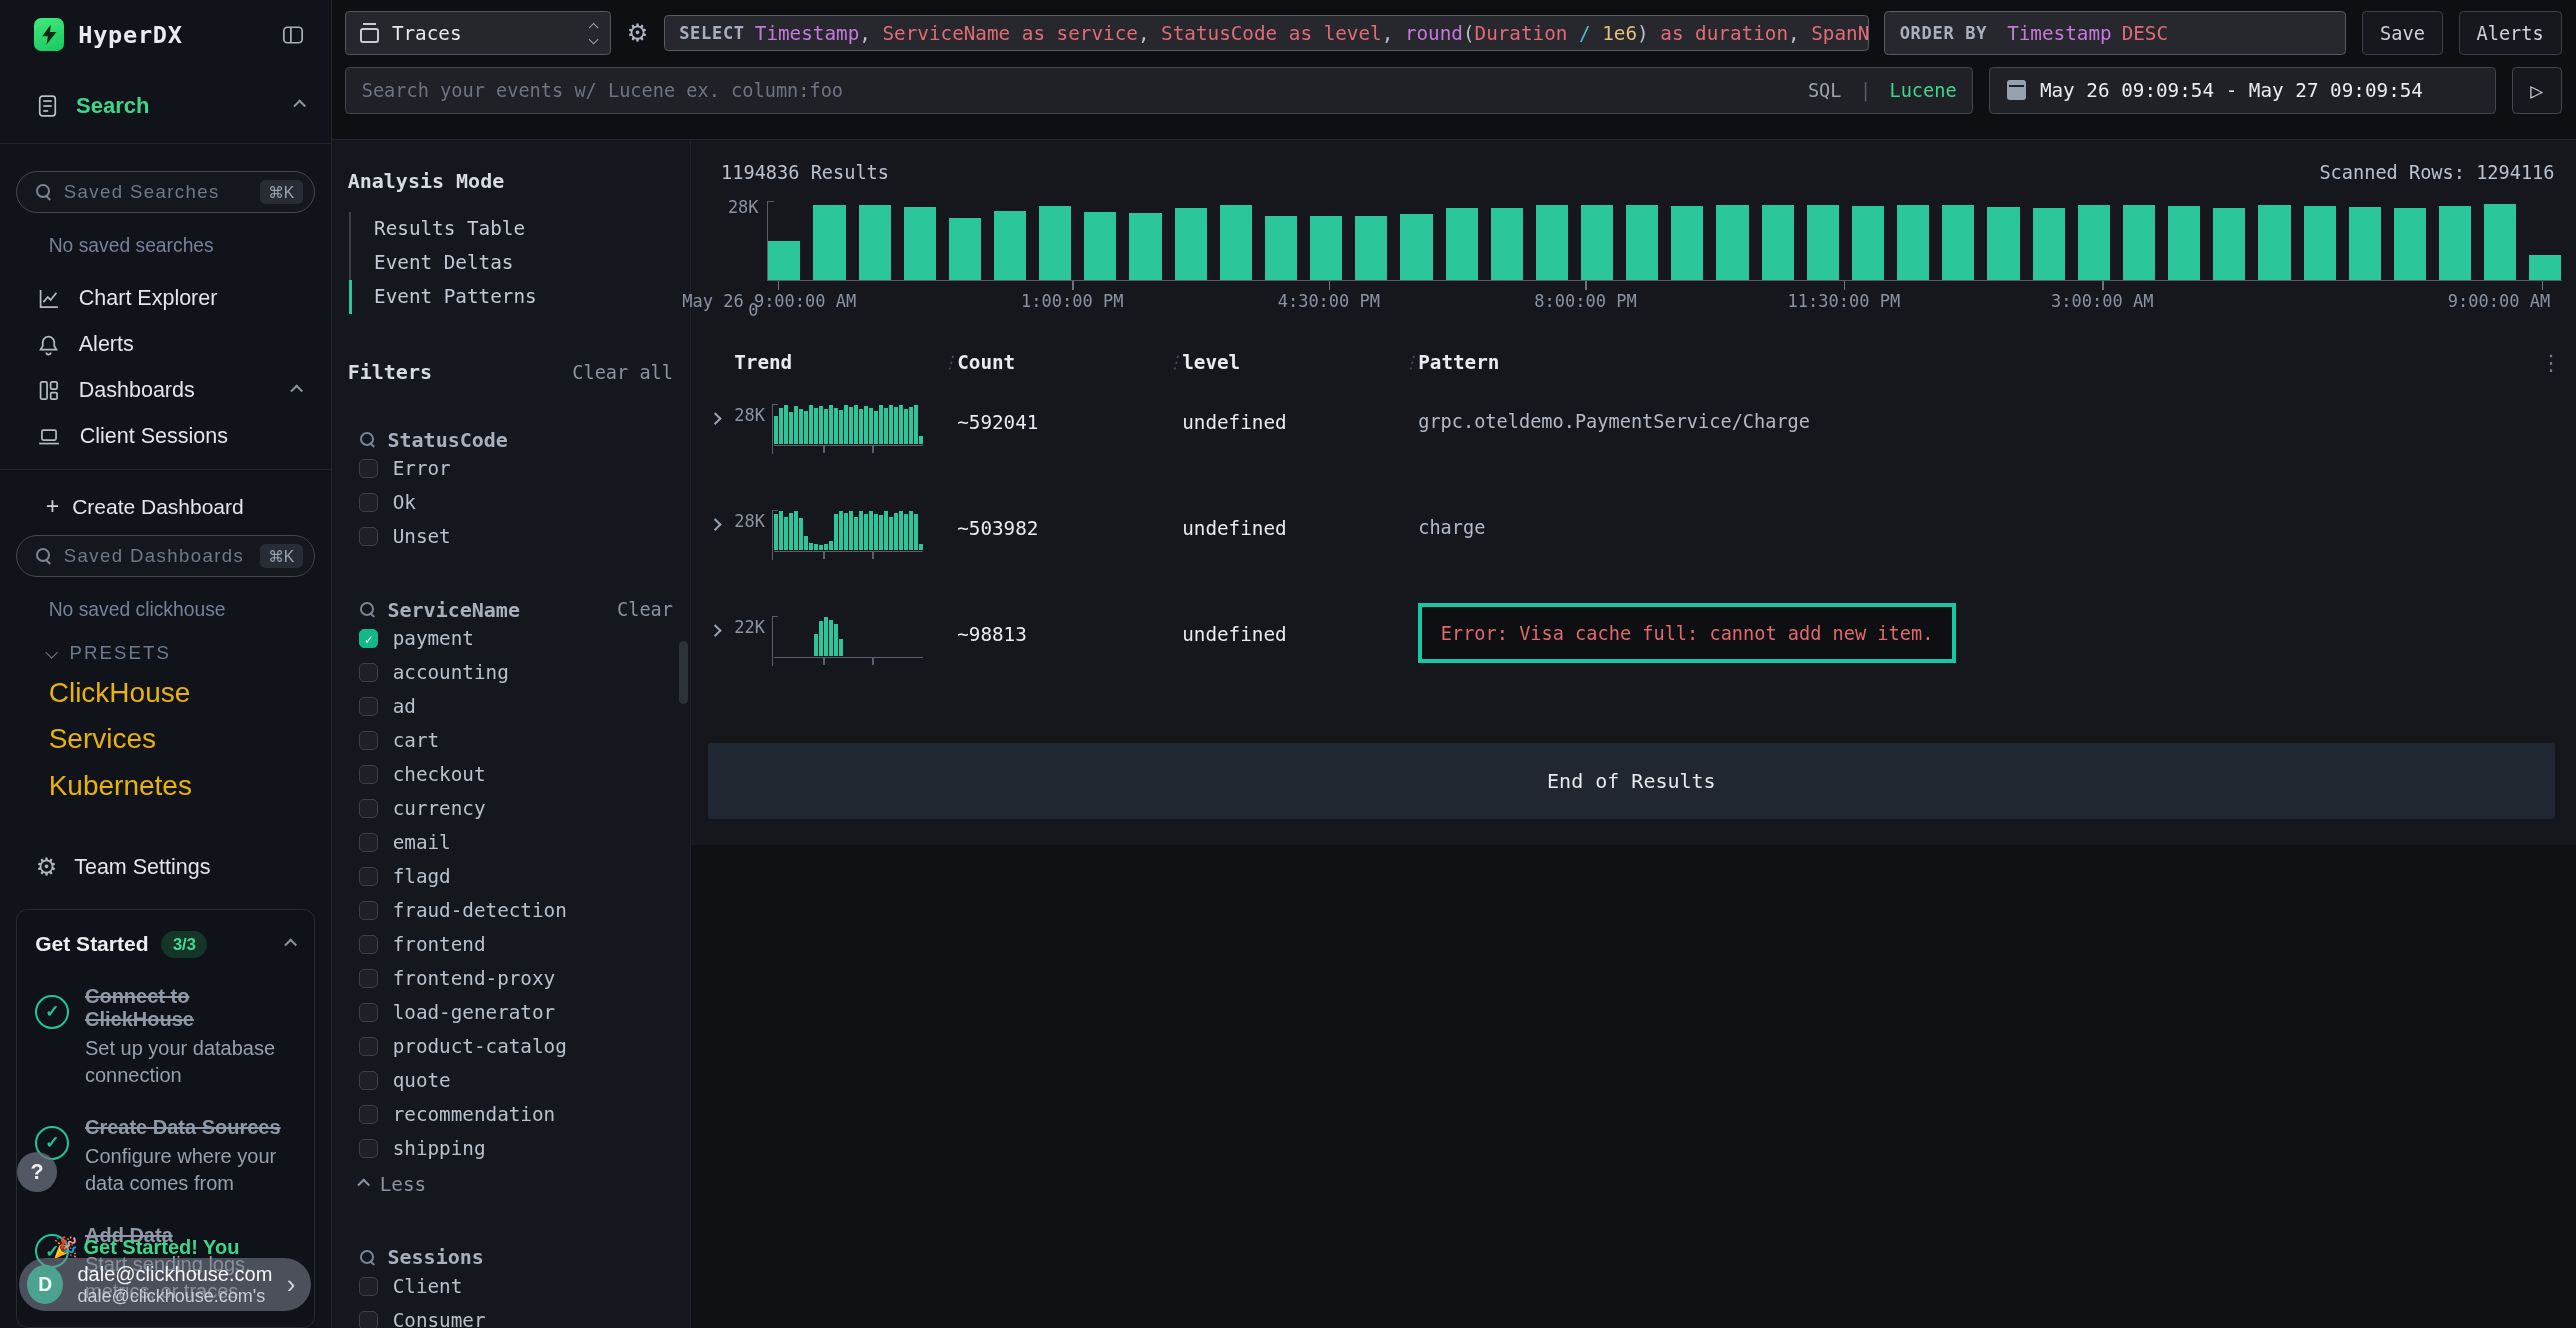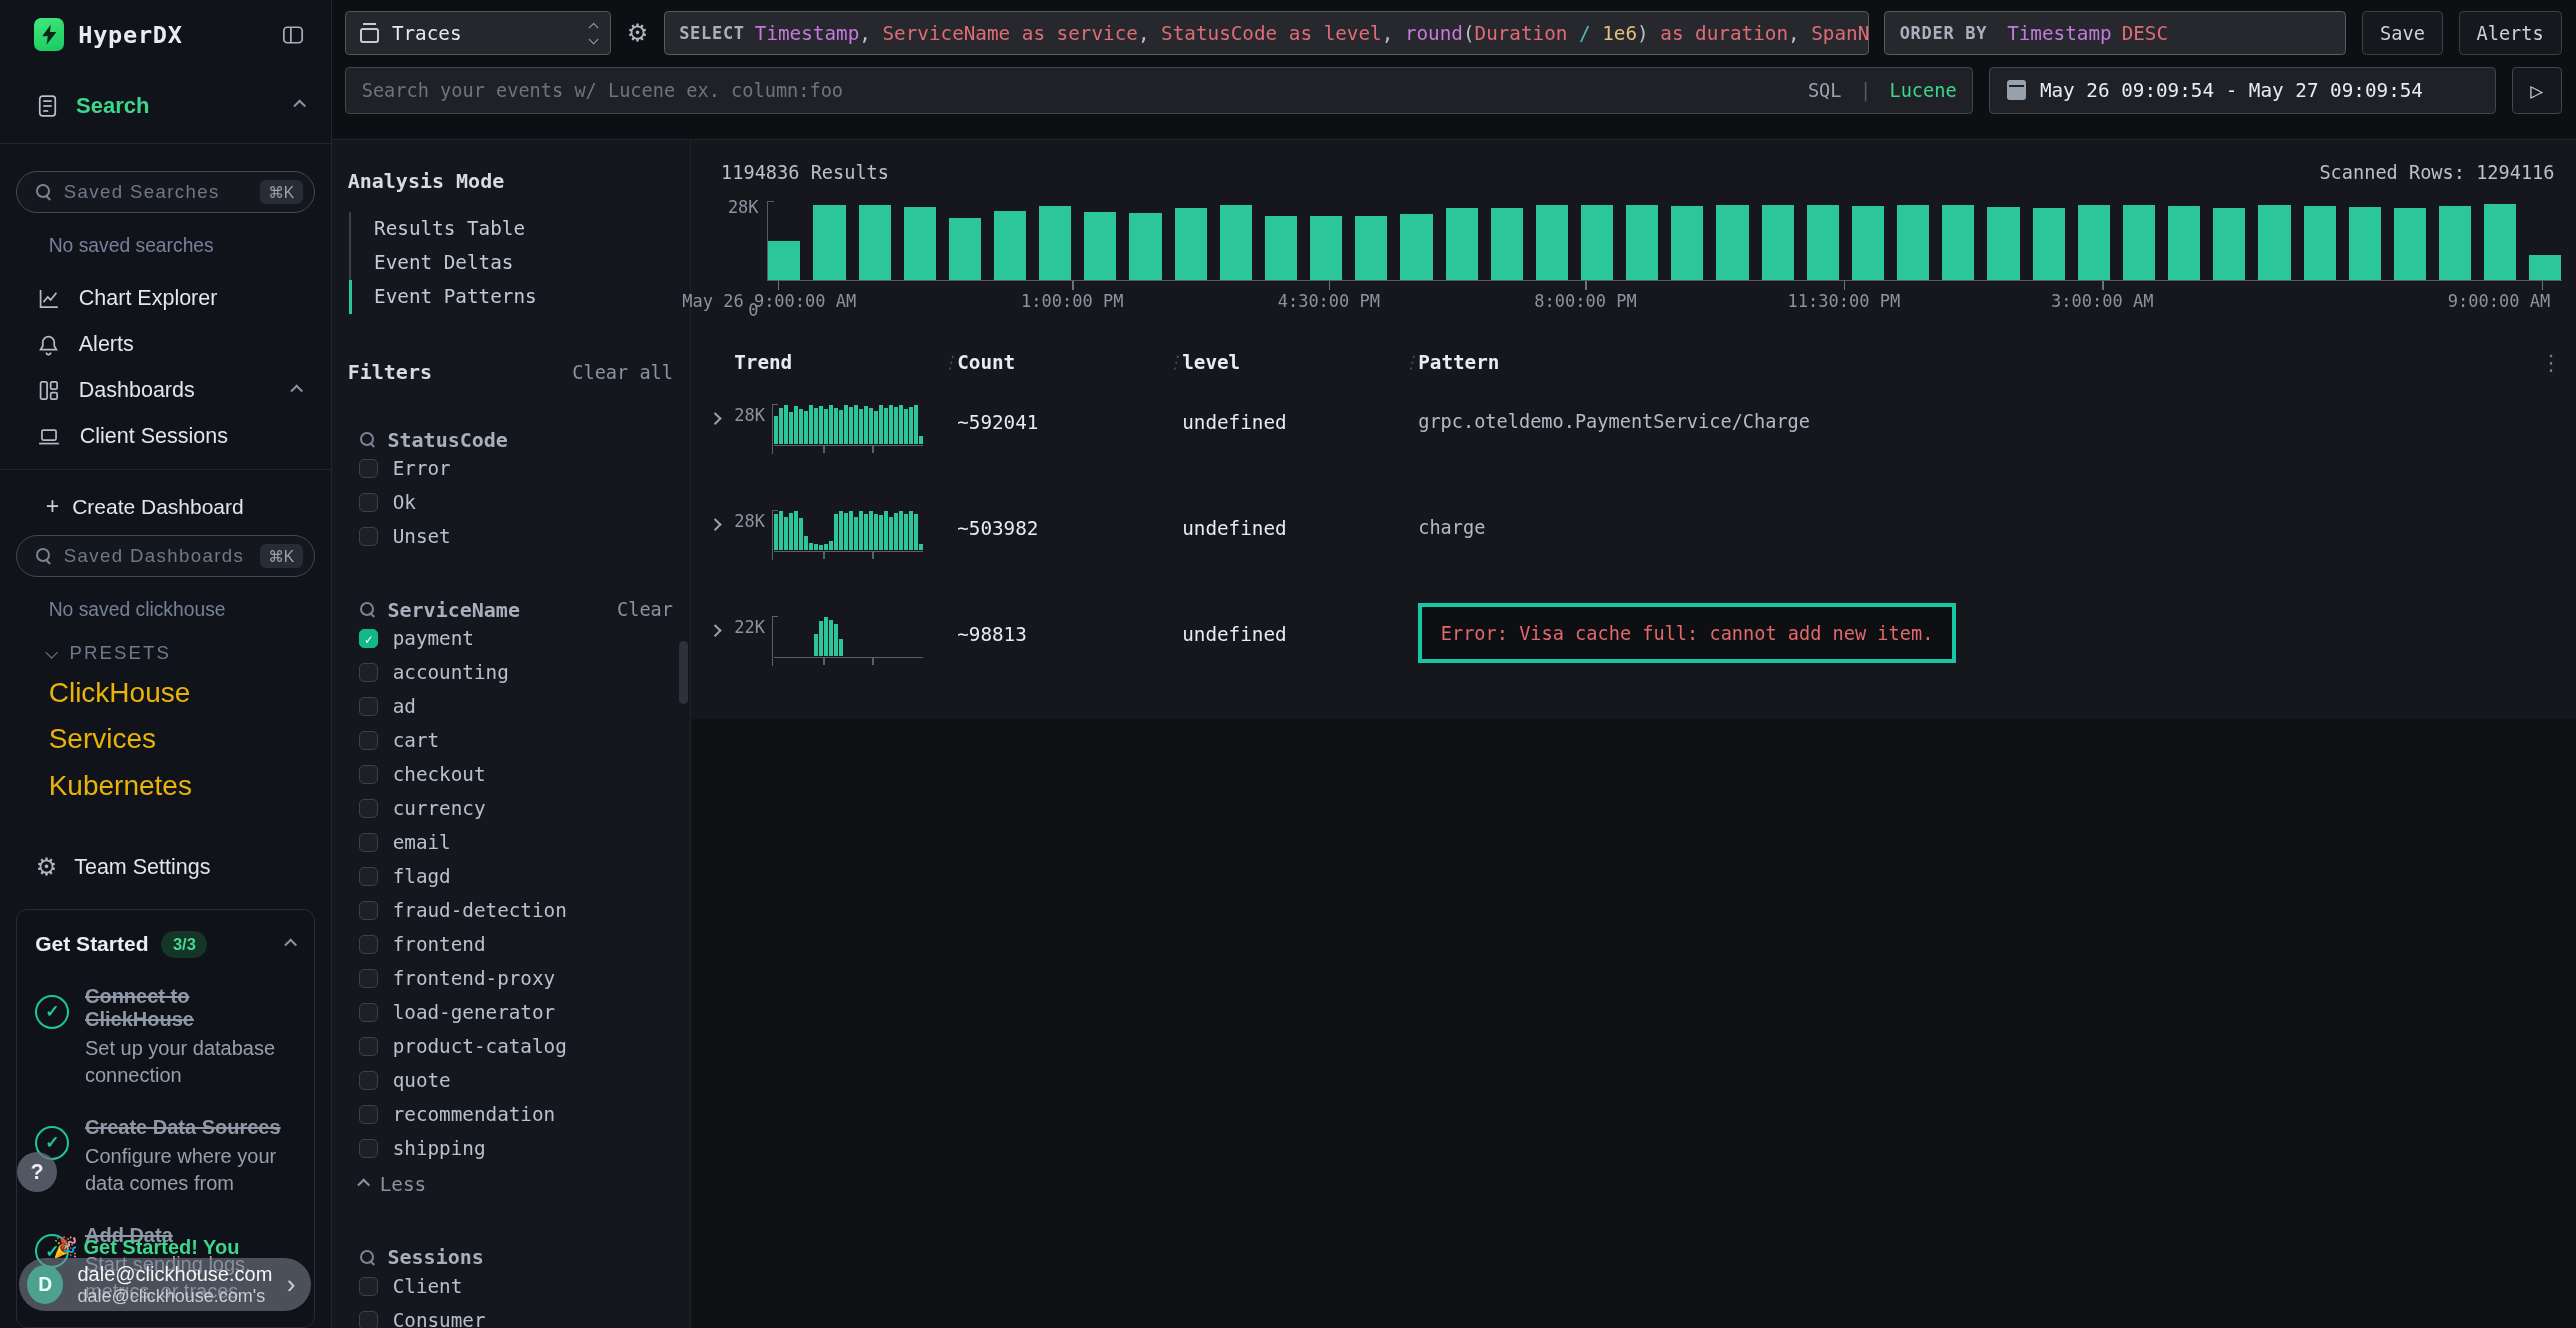--- a/index.html
+++ b/index.html
@@ -63,21 +63,21 @@
   .topbar{height:140px;background:var(--bg0);border-bottom:0.7px solid var(--bdr-dim);padding:11.4px 14.3px 0 13px}
   .tb-row{display:flex;align-items:center;gap:15.7px}
   .tb-row+.tb-row{margin-top:11.4px}
   .srcsel{width:266px;min-width:266px;height:44px;background:#25272d;border:1.1px solid #53565d;border-radius:4.3px;display:flex;align-items:center;gap:13px;padding:0 13px 0 14.3px;cursor:pointer}
   .boxicon{width:18.6px;height:15.7px;border:2.1px solid #c6ccd5;border-radius:2.9px;position:relative;margin-top:4.3px}
   .boxicon::before{content:'';position:absolute;left:0.7px;right:0.7px;top:-6.4px;height:2.1px;background:#c6ccd5}
   .srcsel .lbl{font-size:19.3px;color:#e8eaee;flex:1}
   .updn{display:flex;flex-direction:column;gap:5px;color:#9aa2af}
   .updn i{width:7.2px;height:7.2px;border-right:1.8px solid currentColor;border-bottom:1.8px solid currentColor;display:block}
   .updn .u{transform:rotate(-135deg)} .updn .d{transform:rotate(45deg)}
-  .sqlbox{flex:1;height:44px;background:#26282e;border:1.1px solid #585b62;border-radius:4.3px;display:flex;align-items:center;padding:0 14.3px;overflow:hidden;white-space:nowrap;cursor:text}
+  .sqlbox{flex:1;height:36px;background:#26282e;border:1.1px solid #585b62;border-radius:4.3px;display:flex;align-items:center;padding:0 14.3px;overflow:hidden;white-space:nowrap;cursor:text}
   .kw{font-weight:bold;color:#a9b0bc;font-size:17px;letter-spacing:0.7px;margin-right:10px}
   .tok{font-size:19.3px}
   .tok.plain{color:#b9c0cb}.tok.red{color:var(--salmon)}.tok.purple{color:var(--purple)}.tok.cyan{color:var(--cyan)}.tok.yellow{color:var(--yellow)}
   .obbox{width:462px;min-width:462px;height:44px;background:#26282e;border:1.1px solid #585b62;border-radius:4.3px;display:flex;align-items:center;padding:0 14.3px;gap:10px;overflow:hidden;white-space:nowrap;cursor:text}
   .btn{height:44px;border:1.1px solid #3c4047;background:#16181d;border-radius:4.3px;color:#ced3da;font-size:18.6px;display:flex;align-items:center;justify-content:center;padding:0 17px;cursor:pointer;font-family:inherit}
   .searchbox{flex:1;height:47px;background:#1f2127;border:1.1px solid #42464e;border-radius:4.3px;display:flex;align-items:center;padding:0 15.7px;gap:20px;cursor:text}
   .searchbox .ph{color:#6d7480;font-size:18.6px;flex:1;white-space:nowrap;overflow:hidden}
   .lang{font-size:18.6px;color:#9aa3b0}.lang .sep{color:#565c66;margin:0 7.2px}.lang .luc{color:var(--green);cursor:pointer}
   .datebox{width:507px;min-width:507px;height:47px;background:#1f2127;border:1.1px solid #42464e;border-radius:4.3px;display:flex;align-items:center;gap:14.3px;padding:0 17px;cursor:pointer}
   .cal{width:18.6px;height:20px;background:#97a0ad;border-radius:2.9px;position:relative}
@@ -691,19 +691,20 @@
                     </div>
                   </div>
                   <span class="cell">~98813</span>
                   <span class="cell">undefined</span>
                   <span class="cell pattern"><span class="hl">Error: Visa cache full: cannot add new item.</span></span>
                   <span></span>
                 </div>
               </div>
           </div>
 
+          <div class="endbar">End of Results</div>
         </div>
         <div class="main-rest"></div>
       </section>
     </div>
   </div>
 </div>
 
 
 </body></html>

